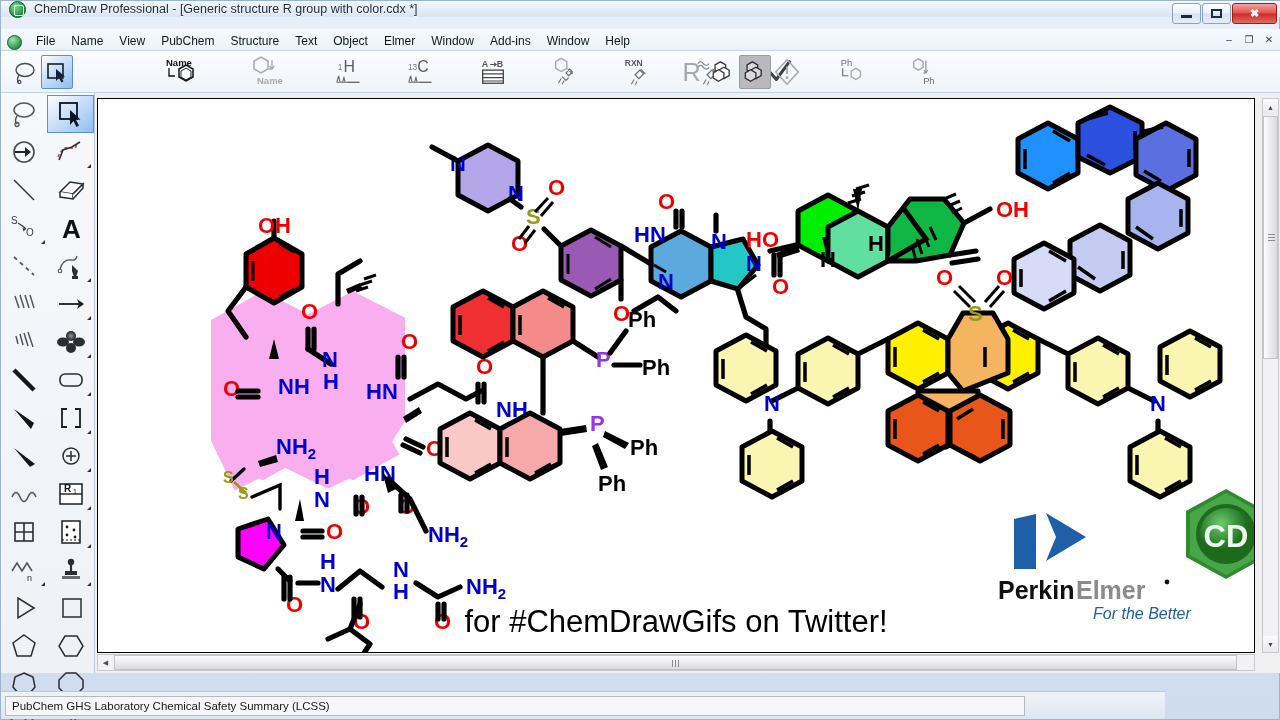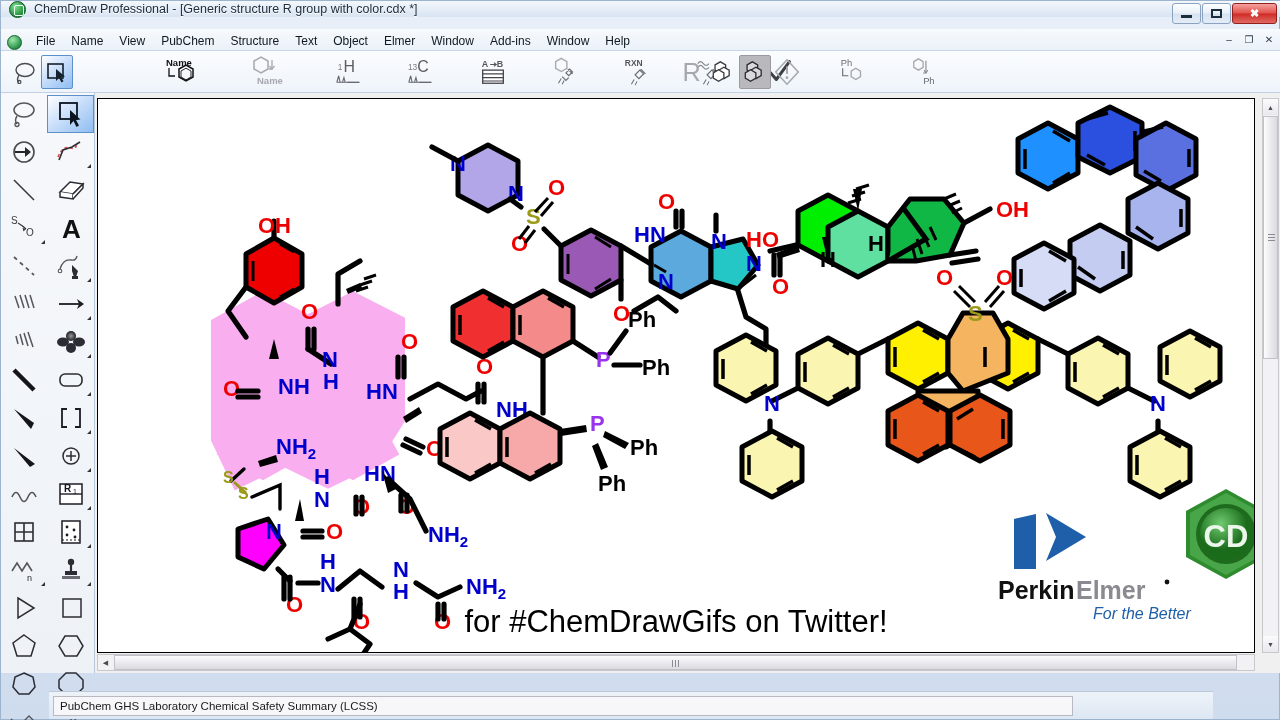--- a/index.html
+++ b/index.html
@@ -147,21 +147,21 @@
     content:""; position:absolute; left:50%; top:4px; margin-left:-4px;
     width:8px;height:7px;
     background: repeating-linear-gradient(90deg,#8b8b93 0 1px, transparent 1px 3px);
   }
 
   
   .statusbar{
     position:absolute; left:0; bottom:0; width:1164px; height:28px;
     background: linear-gradient(180deg,#eef3f9,#dde7f3);
     border-top:1px solid #b9c9da;
-    display:flex; align-items:center;margin-left:48px;
+    display:flex; align-items:center;
   }
   .status-field{
     margin-left:4px; height:20px; flex:1; max-width:1020px;
     background:#f7f7f9; border:1px solid #b9b9c1;
     display:flex;align-items:center; padding-left:6px;
     font-size:11.5px; color:#1a1a1a;
   }
 
   .caption{
     position:absolute; left:0; width:100%; text-align:center;

